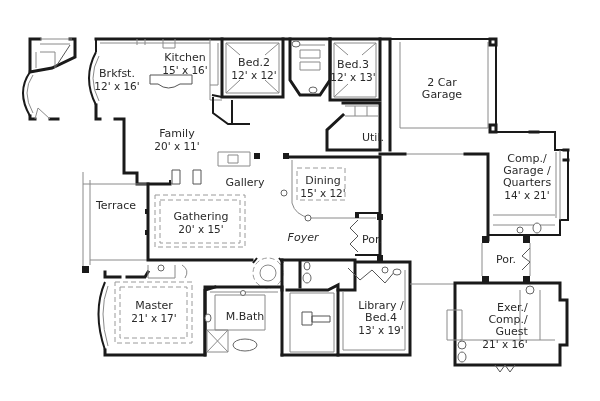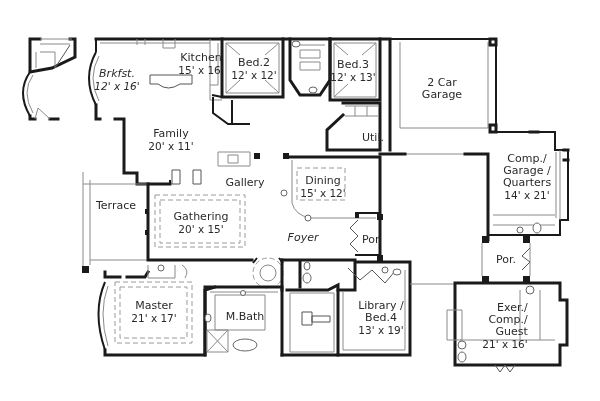--- a/index.html
+++ b/index.html
@@ -158,41 +158,41 @@
     <ellipse class="fixture" cx="462" cy="345" rx="4" ry="4"></ellipse>
     <ellipse class="fixture" cx="462" cy="357" rx="4" ry="5"></ellipse>
     <ellipse class="fixture" cx="530" cy="290" rx="4" ry="4"></ellipse>
     <path class="thin2" d="M495 365 L500 372 L505 365 L510 372 L515 365"></path>
 
     <ellipse class="fixture" cx="520" cy="230" rx="3" ry="3"></ellipse>
     <ellipse class="fixture" cx="537" cy="228" rx="4" ry="5"></ellipse>
   </g>
 </svg>
 
-<div class="room-label" style="left:117px;top:68px;font-style:italic;">
+<div class="room-label" style="left:117px;top:68px;">
   <span class="name">Brkfst.</span>
   <span class="dim">12' x 16'</span>
 </div>
-<div class="room-label" style="left:201px;top:52px;">
+<div class="room-label" style="left:185px;top:52px;">
   <span class="name">Kitchen</span>
   <span class="dim">15' x 16'</span>
 </div>
 <div class="room-label" style="left:254px;top:57px;text-align:center;">
   <span class="name">Bed.2</span>
   <span class="dim">12' x 12'</span>
 </div>
 <div class="room-label" style="left:353px;top:59px;">
   <span class="name">Bed.3</span>
   <span class="dim">12' x 13'</span>
 </div>
 <div class="room-label" style="left:442px;top:77px;">
   <span class="name">2 Car</span>
   <span class="name">Garage</span>
 </div>
-<div class="room-label" style="left:171px;top:128px;">
+<div class="room-label" style="left:177px;top:128px;">
   <span class="name">Family</span>
   <span class="dim">20' x 11'</span>
 </div>
 <div class="room-label" style="left:373px;top:132px;">
   <span class="name">Util.</span>
 </div>
 <div class="room-label" style="left:527px;top:153px;">
   <span class="name">Comp./</span>
   <span class="name">Garage /</span>
   <span class="name">Quarters</span>

